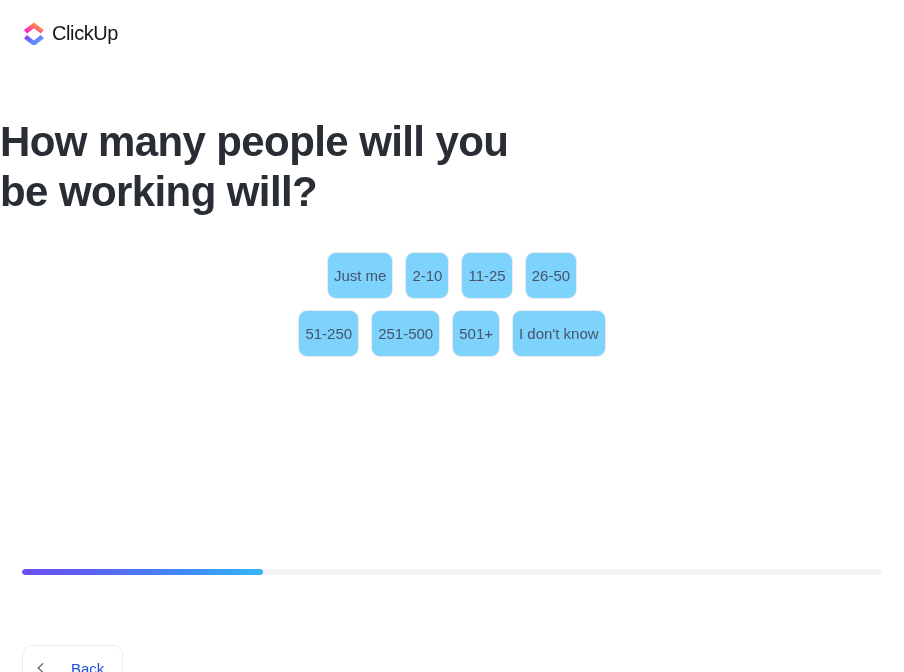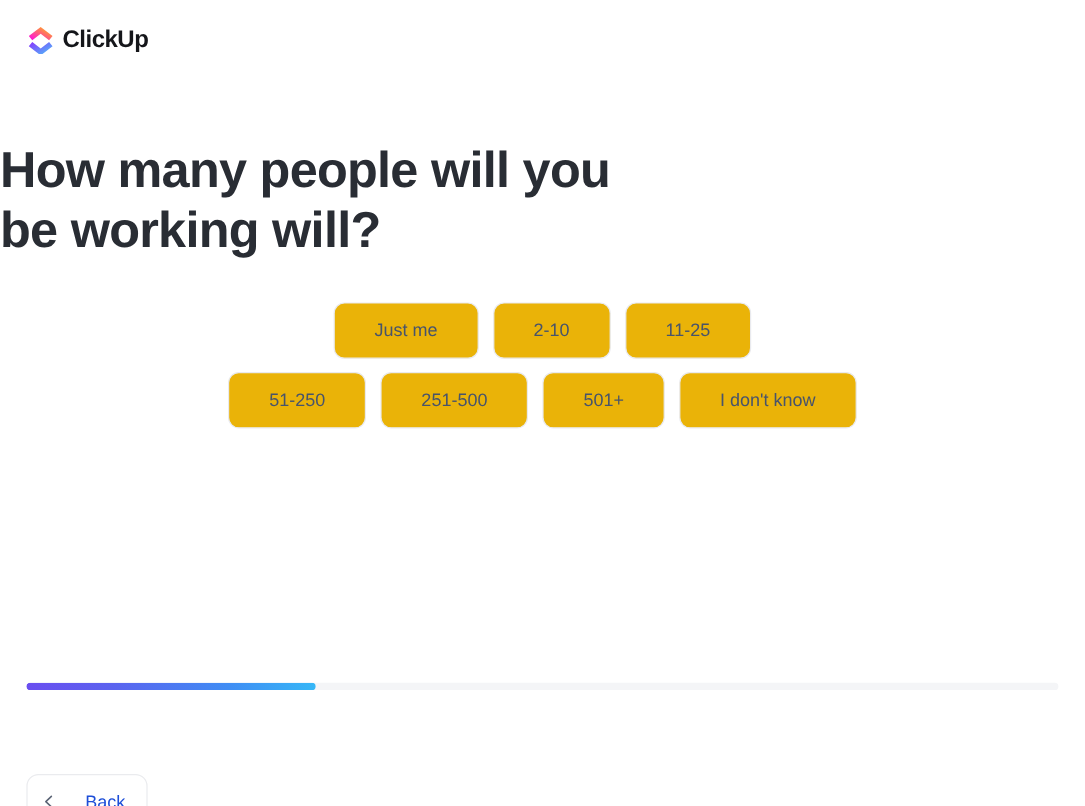--- a/index.html
+++ b/index.html
@@ -35,21 +35,21 @@
     text-decoration: none;
   }
   .logo-mark {
     width: 24px;
     height: 24px;
     position: relative;
     display: block;
   }
   .logo-word {
     font-size: 20px;
-    font-weight: bold;
+    font-weight: normal;
     color: #15161a;
     letter-spacing: -0.4px;
     line-height: 1;
   }
 
   
   .main {
     position: absolute;
     top: 66px;
     left: 0;
@@ -78,25 +78,25 @@
   .option-row {
     width: 100%;
     display: flex;
     justify-content: center;
     gap: 12px;
   }
   .option-row.row-2 {
     margin-top: 11px;
   }
   .option-btn {
-    background: #eab308;
+    background: #7dd3fc;
     border: 1px solid #e9eaee;
     border-radius: 9px;
     height: 47px;
-    padding: 0 33px;
+    padding: 0 6px;
     font-family: "Liberation Sans", "DejaVu Sans", sans-serif;
     font-size: 15px;
     font-weight: normal;
     color: #48546b;
     cursor: pointer;
     display: inline-flex;
     align-items: center;
     justify-content: center;
     white-space: nowrap;
     box-sizing: border-box;
@@ -181,20 +181,21 @@
   <h1 class="question-title">
     <span>How many people will you</span><br>
     <span>be working will?</span>
   </h1>
 
   <div class="options">
     <div class="option-row row-1">
       <button class="option-btn">Just me</button>
       <button class="option-btn">2-10</button>
       <button class="option-btn">11-25</button>
+      <button class="option-btn">26-50</button>
     </div>
     <div class="option-row row-2">
       <button class="option-btn">51-250</button>
       <button class="option-btn">251-500</button>
       <button class="option-btn">501+</button>
       <button class="option-btn">I don't know</button>
     </div>
   </div>
 </div>
 

